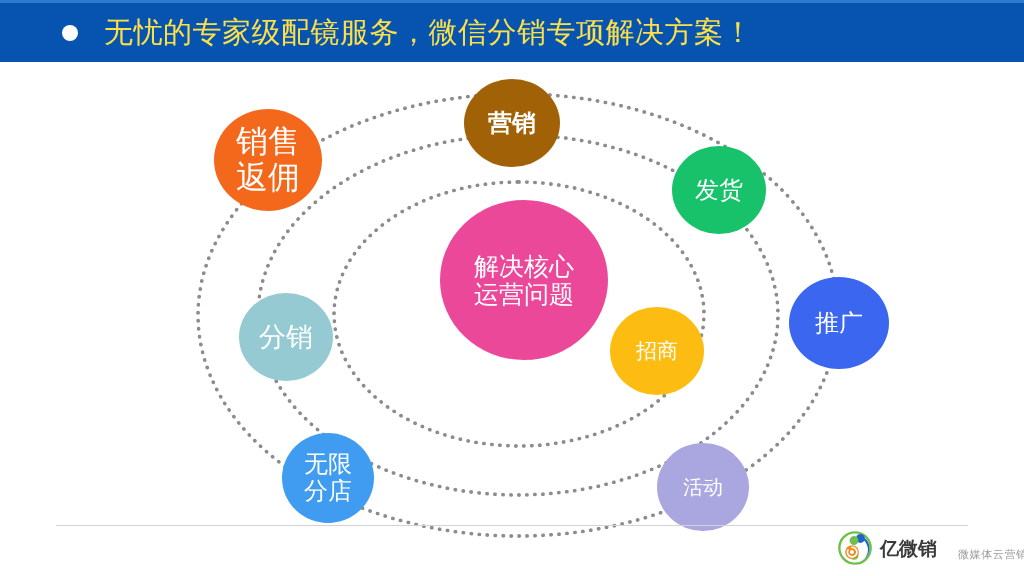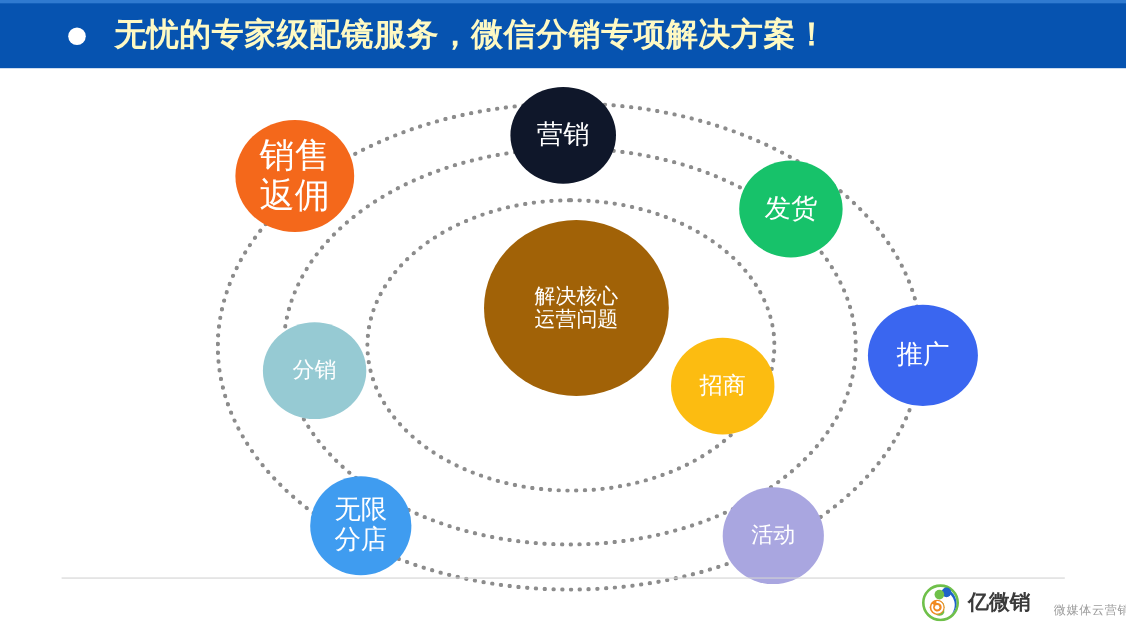--- a/index.html
+++ b/index.html
@@ -24,23 +24,23 @@
     border-top:3px solid #2f7ad0;
     display:flex; align-items:center;
   }
   #header-bullet {
     width:16px; height:16px; border-radius:50%;
     background:#ffffff;
     margin-left:62px;
     flex:0 0 auto;
   }
   #header-title {
-    color:#fef9c3;
+    color:#fde047;
     font-size:29px;
-    font-weight:bold;
+    font-weight:normal;
     letter-spacing:0.5px;
     margin-left:26px;
     white-space:nowrap;
     line-height:1;
   }
 
   
   .ring {
     position:absolute;
     border-radius:50%;
@@ -82,34 +82,35 @@
     justify-content:center;
     color:#ffffff;
     text-align:center;
     line-height:1.12;
   }
   .node .line { display:block; white-space:nowrap; }
 
   #node-center {
     left:440px; top:200px;
     width:168px; height:160px;
-    background:#a16207;
-    font-size:19px;
+    background:#ec4899;
+    font-size:25px;
   }
   #node-sales {
     left:214px; top:109px;
     width:108px; height:102px;
     background:#f4681b;
     font-size:32px;
   }
   #node-marketing {
     left:464px; top:79px;
     width:96px; height:88px;
-    background:#0f172a;
-    font-size:24px;
+    background:#a16207;
+    font-size:24px;
+    font-weight:bold;
   }
   #node-shipping {
     left:672px; top:146px;
     width:94px; height:88px;
     background:#17c26a;
     font-size:24px;
   }
   #node-promotion {
     left:789px; top:277px;
     width:100px; height:92px;
@@ -119,21 +120,21 @@
   #node-investment {
     left:610px; top:307px;
     width:94px; height:88px;
     background:#fcbc11;
     font-size:21px;
   }
   #node-distribution {
     left:239px; top:293px;
     width:94px; height:88px;
     background:#96cad3;
-    font-size:20px;
+    font-size:27px;
   }
   #node-stores {
     left:282px; top:433px;
     width:92px; height:90px;
     background:#3f9cf0;
     font-size:24px;
     justify-content:center;
   }
   #node-activity {
     left:657px; top:443px;

